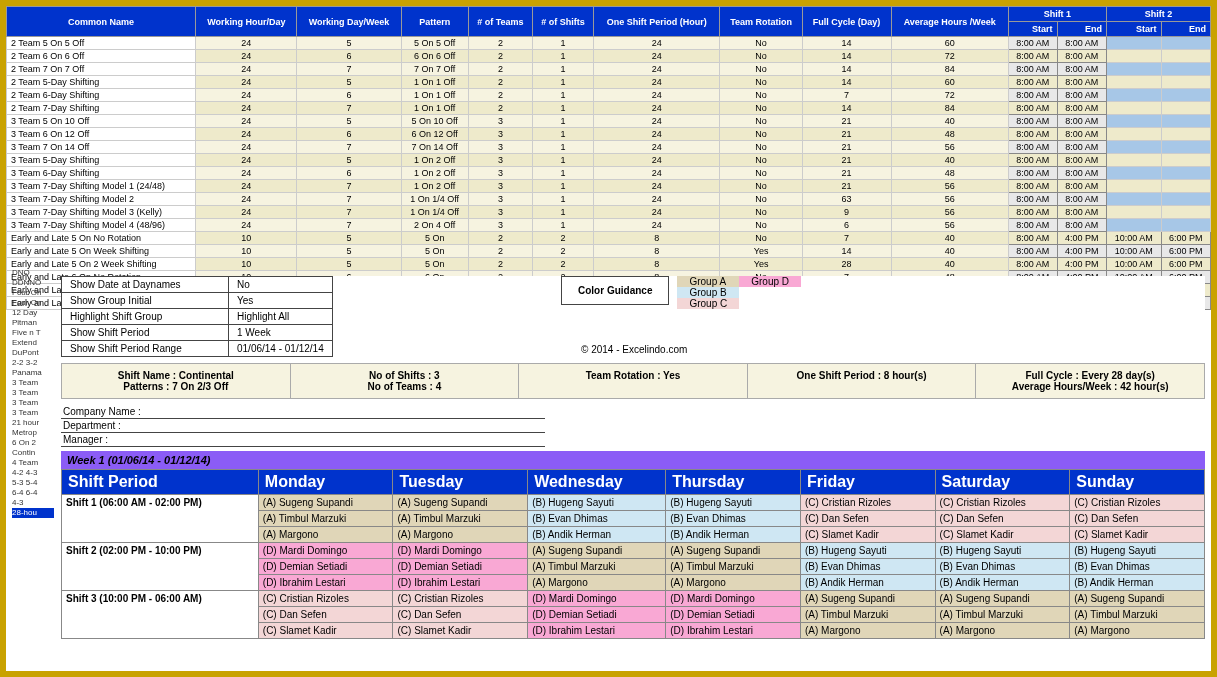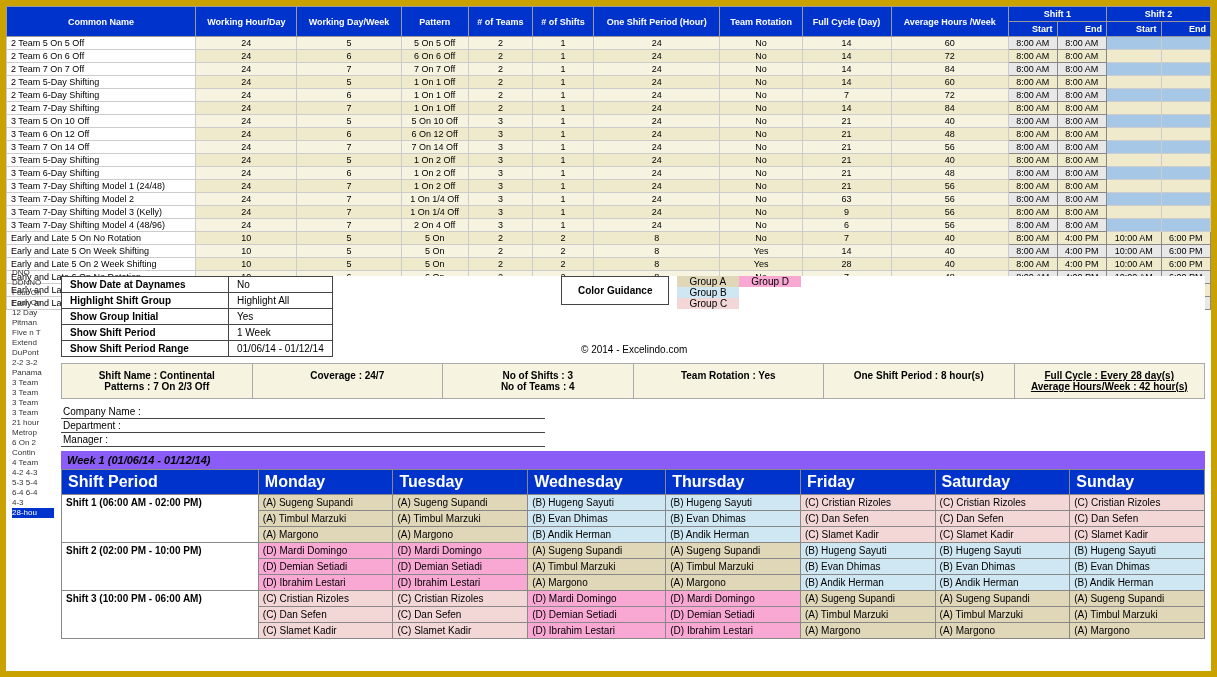--- a/index.html
+++ b/index.html
@@ -13,30 +13,30 @@
   .top-table tr:nth-child(even) td { background:#eeeacb; }
   .top-table tr:nth-child(even) td.name { background:#fff; }
   .top-table td.btn { background:#e8e8e8; border:1px solid #888; }
   .top-table td.shift2 { background:#a7c7e7; }
   .side-list { position:absolute; left:6px; top:262px; font-size:8px; line-height:10px; color:#333; width:42px; overflow:hidden; }
   .side-list div { white-space:nowrap; overflow:hidden; text-overflow:clip; }
   .side-list .sel { background:#0033cc; color:#fff; }
   .overlay { position:absolute; left:55px; top:270px; right:6px; background:#fff; }
   .settings { border-collapse:collapse; margin-bottom:4px; }
   .settings td { border:1px solid #444; padding:2px 8px; font-size:10px; }
-  .settings td.lab { font-weight:bold; width:150px;margin-top:14px; }
+  .settings td.lab { font-weight:normal; width:150px;margin-top:14px; }
   .guidance-wrap { position:absolute; left:500px; top:0; display:flex; align-items:flex-start; gap:8px; }
   .guidance-box { border:1px solid #444; padding:8px 16px; font-size:10px; font-weight:bold; }
   .groups { font-size:10px; }
   .groups td { padding:0 12px; }
   .gA { background:#e0d6b8; } .gB { background:#cfe7f3; } .gC { background:#f3d6d6; } .gD { background:#f9a8d4; }
   .copyright { position:absolute; left:520px; top:68px; font-size:10px; }
   .info-bar { display:flex; background:#f6f3e0; border:1px solid #aaa; margin-top:6px; }
   .info-bar > div { flex:1; text-align:center; padding:6px 4px; border-right:1px solid #aaa; font-size:10px; font-weight:bold; }
-  .info-bar > div:last-child { border-right:none;text-decoration:underline; }
+  .info-bar > div:last-child { border-right:none; }
   .comp { margin-top:6px; font-size:10px; }
   .comp div { border-bottom:1px solid #444; width:480px; padding:1px 2px; }
   .week-title { background:#8b5cf6; font-weight:bold; padding:3px 6px; font-size:11px; margin-top:4px;font-style:italic; }
   .sched { width:100%; border-collapse:collapse; }
   .sched th { background:#0033cc; color:#fff; padding:3px 6px; text-align:left; font-size:16px; border:1px solid #888; }
   .sched td { border:1px solid #888; padding:2px 4px; font-size:10px; }
   .sched td.period { font-weight:bold; background:#fff; vertical-align:top; }
 </style>
 </head>
 <body>
@@ -436,26 +436,26 @@
 
   <div class="overlay">
     <div style="position:relative;">
       <table class="settings">
         <tbody id="settings-body">
             <tr>
               <td class="lab">Show Date at Daynames</td>
               <td>No</td>
             </tr>
             <tr>
+              <td class="lab">Show Group Initial</td>
+              <td>Yes</td>
+            </tr>
+            <tr>
               <td class="lab">Highlight Shift Group</td>
               <td>Highlight All</td>
-            </tr>
-            <tr>
-              <td class="lab">Show Group Initial</td>
-              <td>Yes</td>
             </tr>
             <tr>
               <td class="lab">Show Shift Period</td>
               <td>1 Week</td>
             </tr>
             <tr>
               <td class="lab">Show Shift Period Range</td>
               <td>01/06/14 - 01/12/14</td>
             </tr>
           </tbody>
@@ -477,21 +477,20 @@
                 <td></td>
               </tr>
         </tbody>
           </table>
       </div>
       <div class="copyright">© 2014 - Excelindo.com</div>
     </div>
 
     <div class="info-bar" id="info-bar">
         <div>Shift Name : Continental<br>Patterns : 7 On 2/3 Off</div>
-        <div>Coverage : 24/7</div>
         <div>No of Shifts : 3<br>No of Teams : 4</div>
         <div>Team Rotation : Yes</div>
         <div>One Shift Period : 8 hour(s)</div>
         <div>Full Cycle : Every 28 day(s)<br>Average Hours/Week : 42 hour(s)</div>
       </div>
 
     <div class="comp" id="comp">
         <div>Company Name :</div>
         <div>Department :</div>
         <div>Manager :</div>

